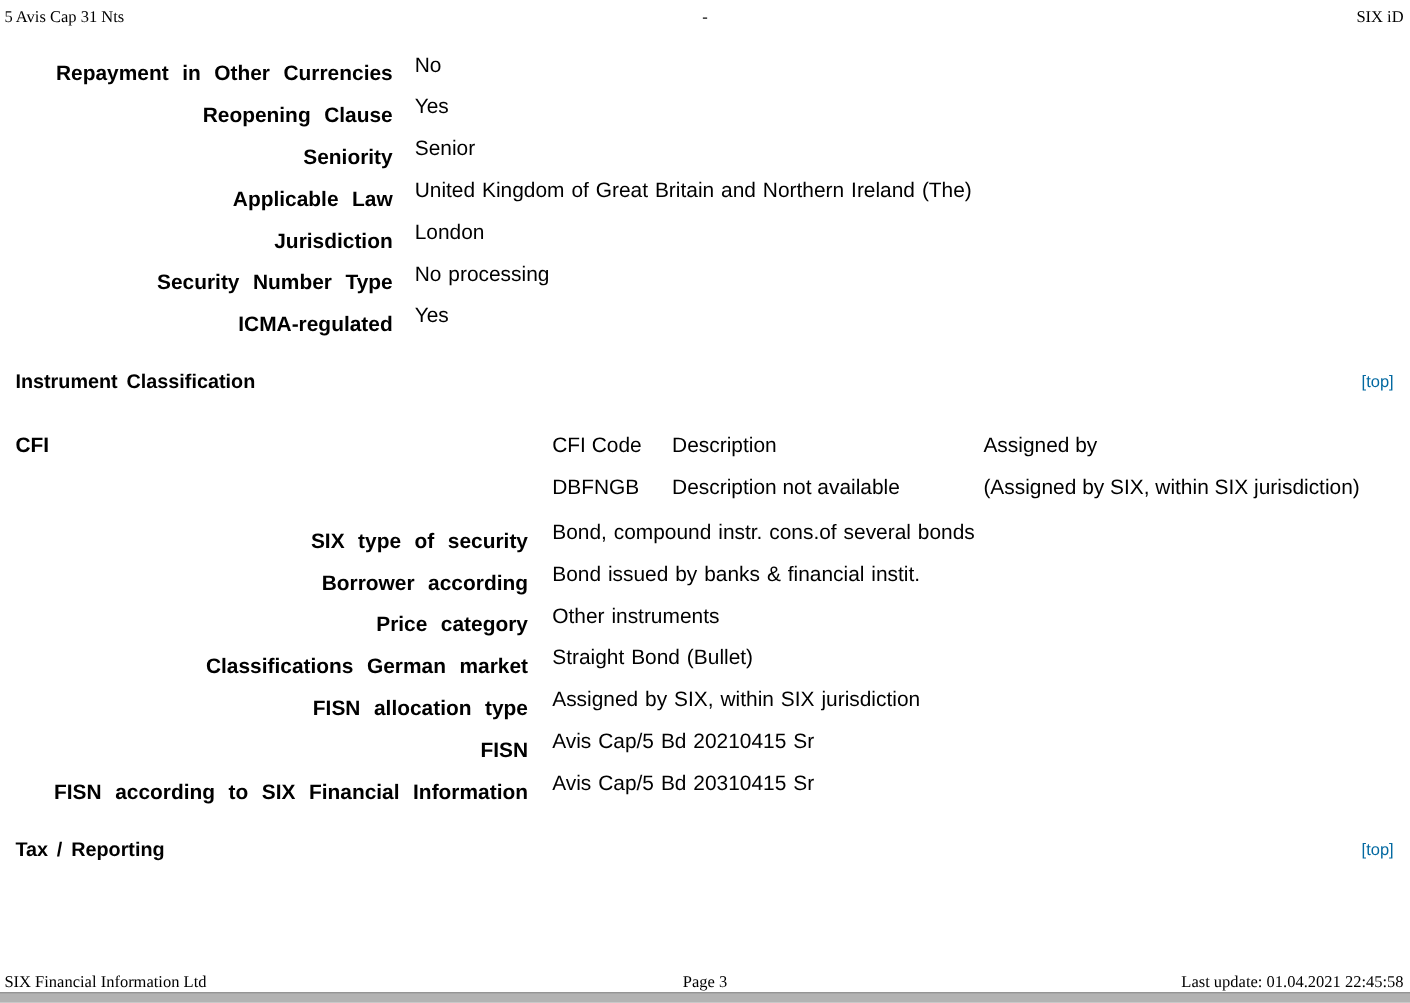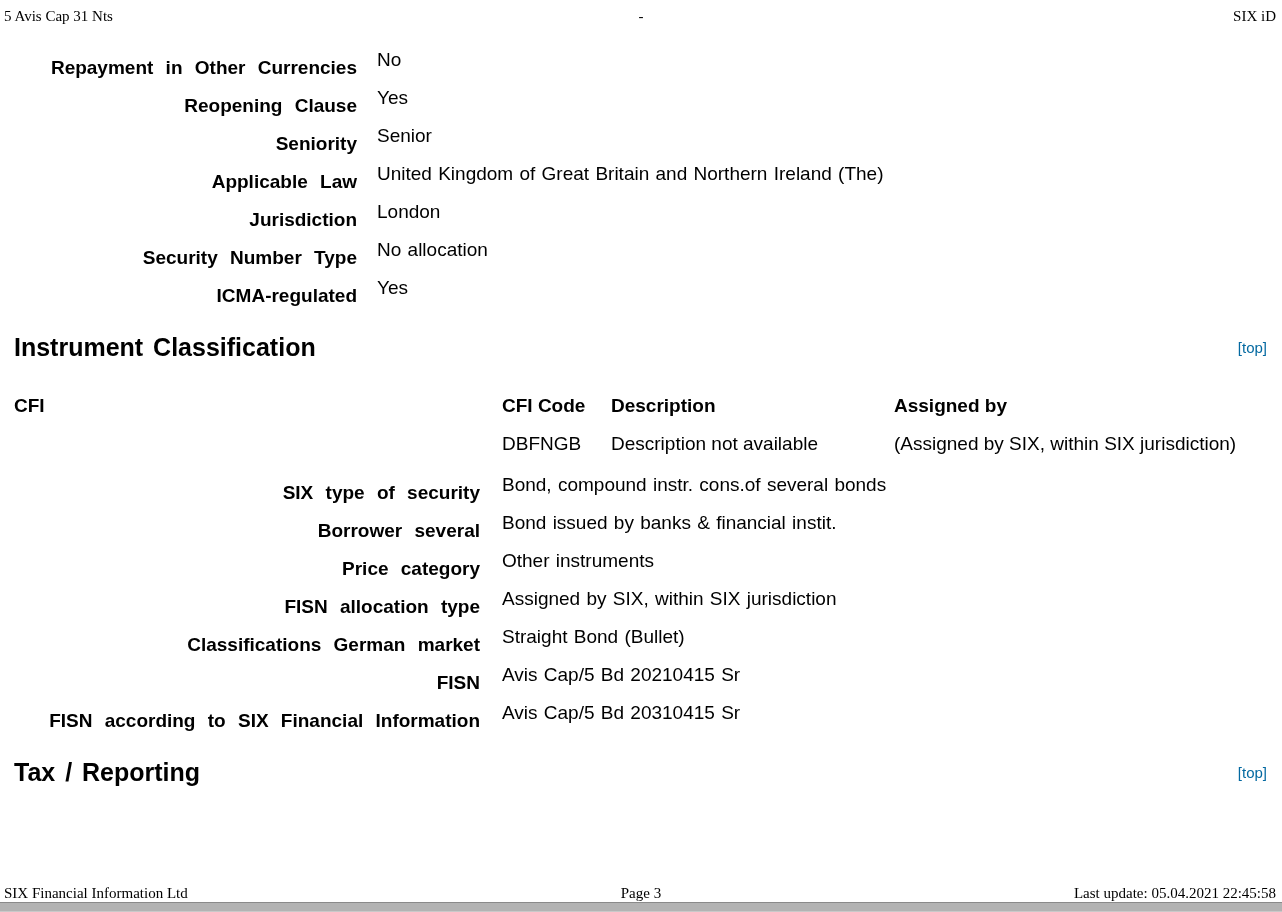--- a/index.html
+++ b/index.html
@@ -37,32 +37,32 @@
   #sec-ic-fields .lbl { width: 466px; }
   #sec-ic-fields .val { margin-left: 22px; }
 
   
   .sect-head {
     position: absolute; left: 14px; right: 15px; height: 30px;
     display: flex; justify-content: space-between; align-items: center;
   }
   #head-ic  { top: 332px; }
   #head-tax { top: 757px; }
-  .sect-title { font-size: 25px; font-weight: bold; word-spacing: 3px; white-space: nowrap; }
+  .sect-title { font-size: 18px; font-weight: bold; word-spacing: 3px; white-space: nowrap; }
   .toplink { font-size: 15px; color: #0369a1; text-decoration: none; white-space: nowrap; }
 
   
   #cfi-block { position: absolute; top: 387px; left: 14px; right: 14px; display: flex; }
   .cfi-lbl {
     width: 466px; flex: 0 0 auto; text-align: left;
     font-size: 19px; font-weight: bold; line-height: 38px; height: 38px;
   }
   .cfi-table { margin-left: 22px; flex: 1 1 auto; }
   .cfi-row { display: flex; height: 38px; align-items: center; font-size: 19px; white-space: nowrap; }
-  .cfi-row.hdr-row { font-weight: bold; }
+  .cfi-row.hdr-row { font-weight: normal; }
   .cfi-c1 { width: 109px; flex: 0 0 auto; }
   .cfi-c2 { width: 243px; flex: 0 0 auto; }
   .cfi-c3 { flex: 1 1 auto; margin-left: 40px; }
 
   
   .hscrollbar {
     position: absolute; left: 0; right: 0; bottom: 0; height: 9px;
     background: #b3b3b3;
     border-top: 1px solid #8a8a8a;
     box-shadow: inset 0 -1px 0 #c9c9c9;
@@ -95,21 +95,21 @@
     <div class="frow">
       <div class="lbl">Applicable Law</div>
       <div class="val">United Kingdom of Great Britain and Northern Ireland (The)</div>
     </div>
     <div class="frow">
       <div class="lbl">Jurisdiction</div>
       <div class="val">London</div>
     </div>
     <div class="frow">
       <div class="lbl">Security Number Type</div>
-      <div class="val">No allocation</div>
+      <div class="val">No processing</div>
     </div>
     <div class="frow">
       <div class="lbl">ICMA-regulated</div>
       <div class="val">Yes</div>
     </div>
   </div>
 
   <div class="sect-head" id="head-ic">
     <span class="sect-title">Instrument Classification</span>
     <a class="toplink" href="#">[top]</a>
@@ -130,51 +130,51 @@
       </div>
     </div>
   </div>
 
   <div class="fields" id="sec-ic-fields">
     <div class="frow">
       <div class="lbl">SIX type of security</div>
       <div class="val">Bond, compound instr. cons.of several bonds</div>
     </div>
     <div class="frow">
-      <div class="lbl">Borrower several</div>
+      <div class="lbl">Borrower according</div>
       <div class="val">Bond issued by banks &amp; financial instit.</div>
     </div>
     <div class="frow">
       <div class="lbl">Price category</div>
       <div class="val">Other instruments</div>
     </div>
     <div class="frow">
+      <div class="lbl">Classifications German market</div>
+      <div class="val">Straight Bond (Bullet)</div>
+    </div>
+    <div class="frow">
       <div class="lbl">FISN allocation type</div>
       <div class="val">Assigned by SIX, within SIX jurisdiction</div>
-    </div>
-    <div class="frow">
-      <div class="lbl">Classifications German market</div>
-      <div class="val">Straight Bond (Bullet)</div>
     </div>
     <div class="frow">
       <div class="lbl">FISN</div>
       <div class="val">Avis Cap/5 Bd 20210415 Sr</div>
     </div>
     <div class="frow">
       <div class="lbl">FISN according to SIX Financial Information</div>
       <div class="val">Avis Cap/5 Bd 20310415 Sr</div>
     </div>
   </div>
 
   <div class="sect-head" id="head-tax">
     <span class="sect-title">Tax / Reporting</span>
     <a class="toplink" href="#">[top]</a>
   </div>
 
   <div class="runline" id="ftr">
     <span class="run-left">SIX Financial Information Ltd</span>
     <span class="run-center">Page 3</span>
-    <span class="run-right">Last update: 05.04.2021 22:45:58</span>
+    <span class="run-right">Last update: 01.04.2021 22:45:58</span>
   </div>
 
   <div class="hscrollbar"></div>
 
 </div>
 
 </body></html>

